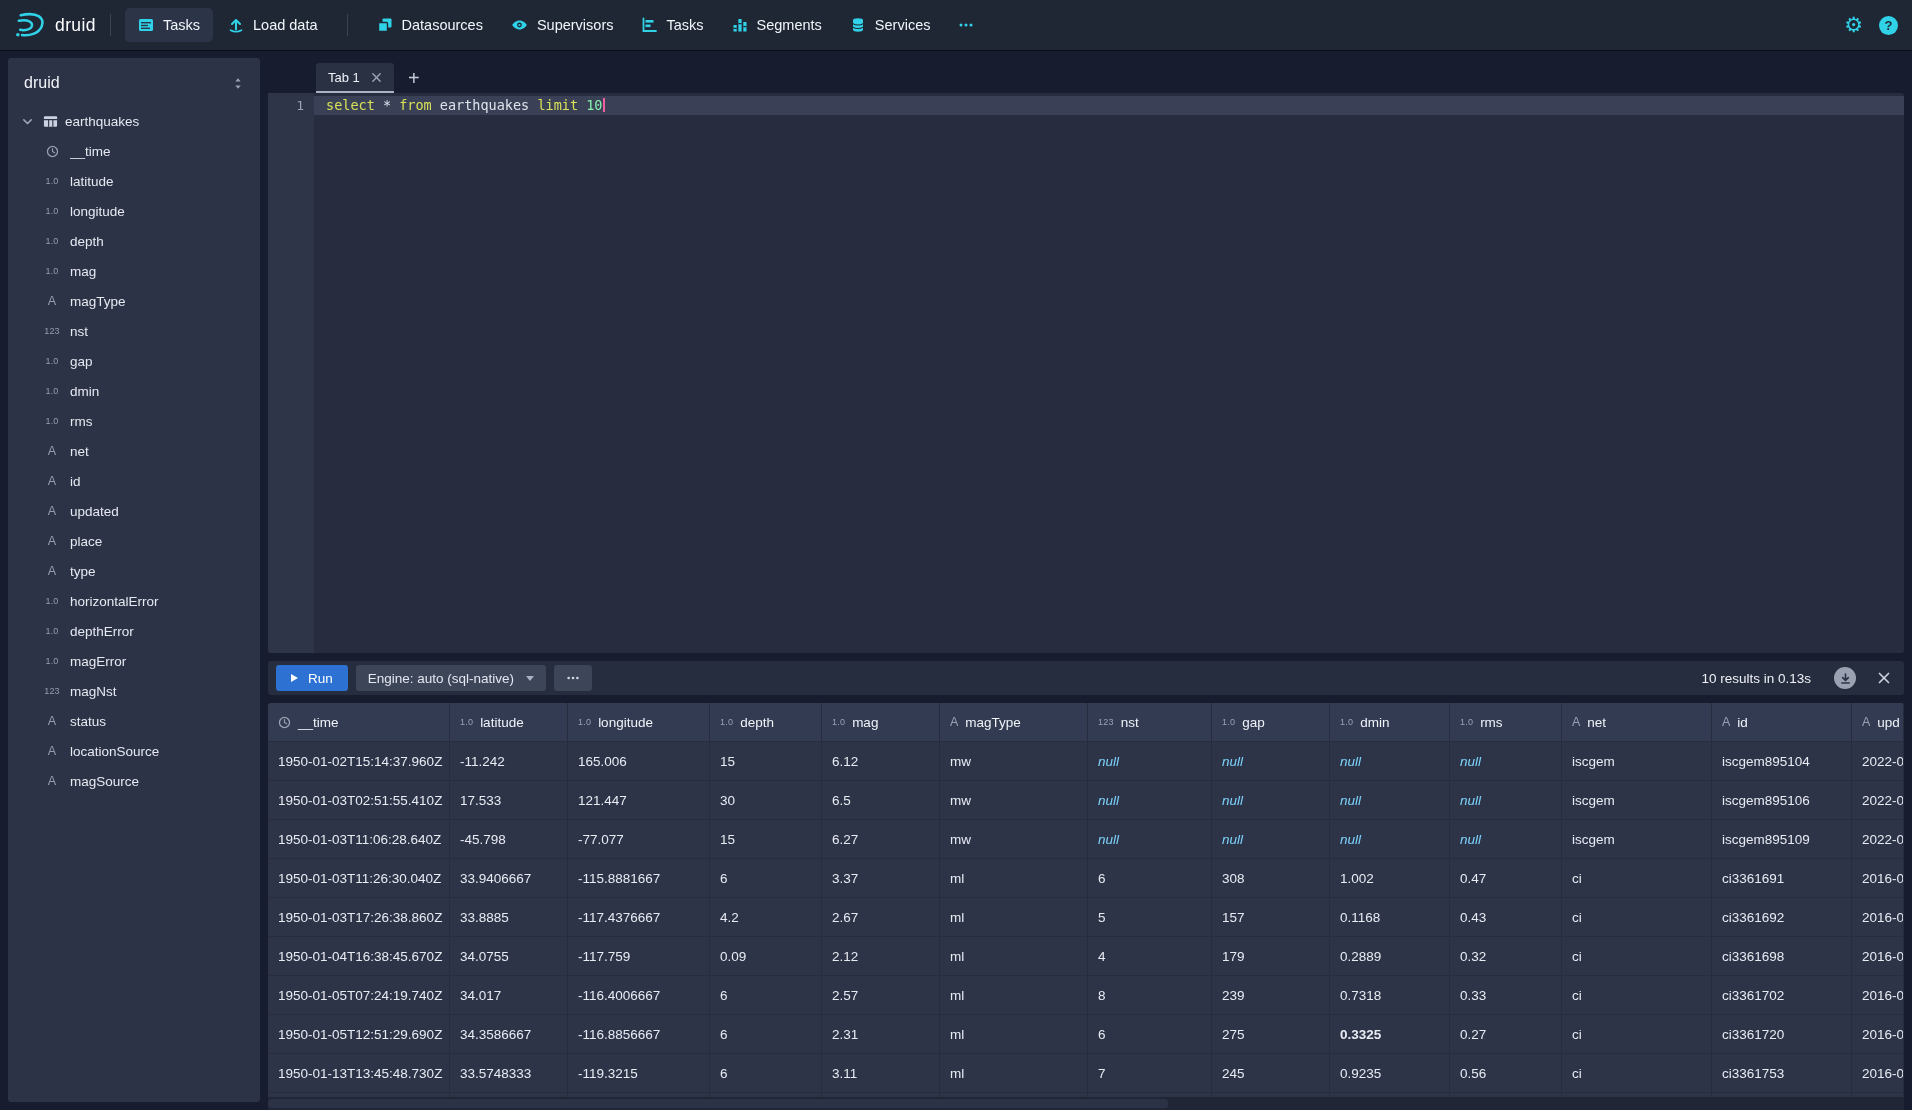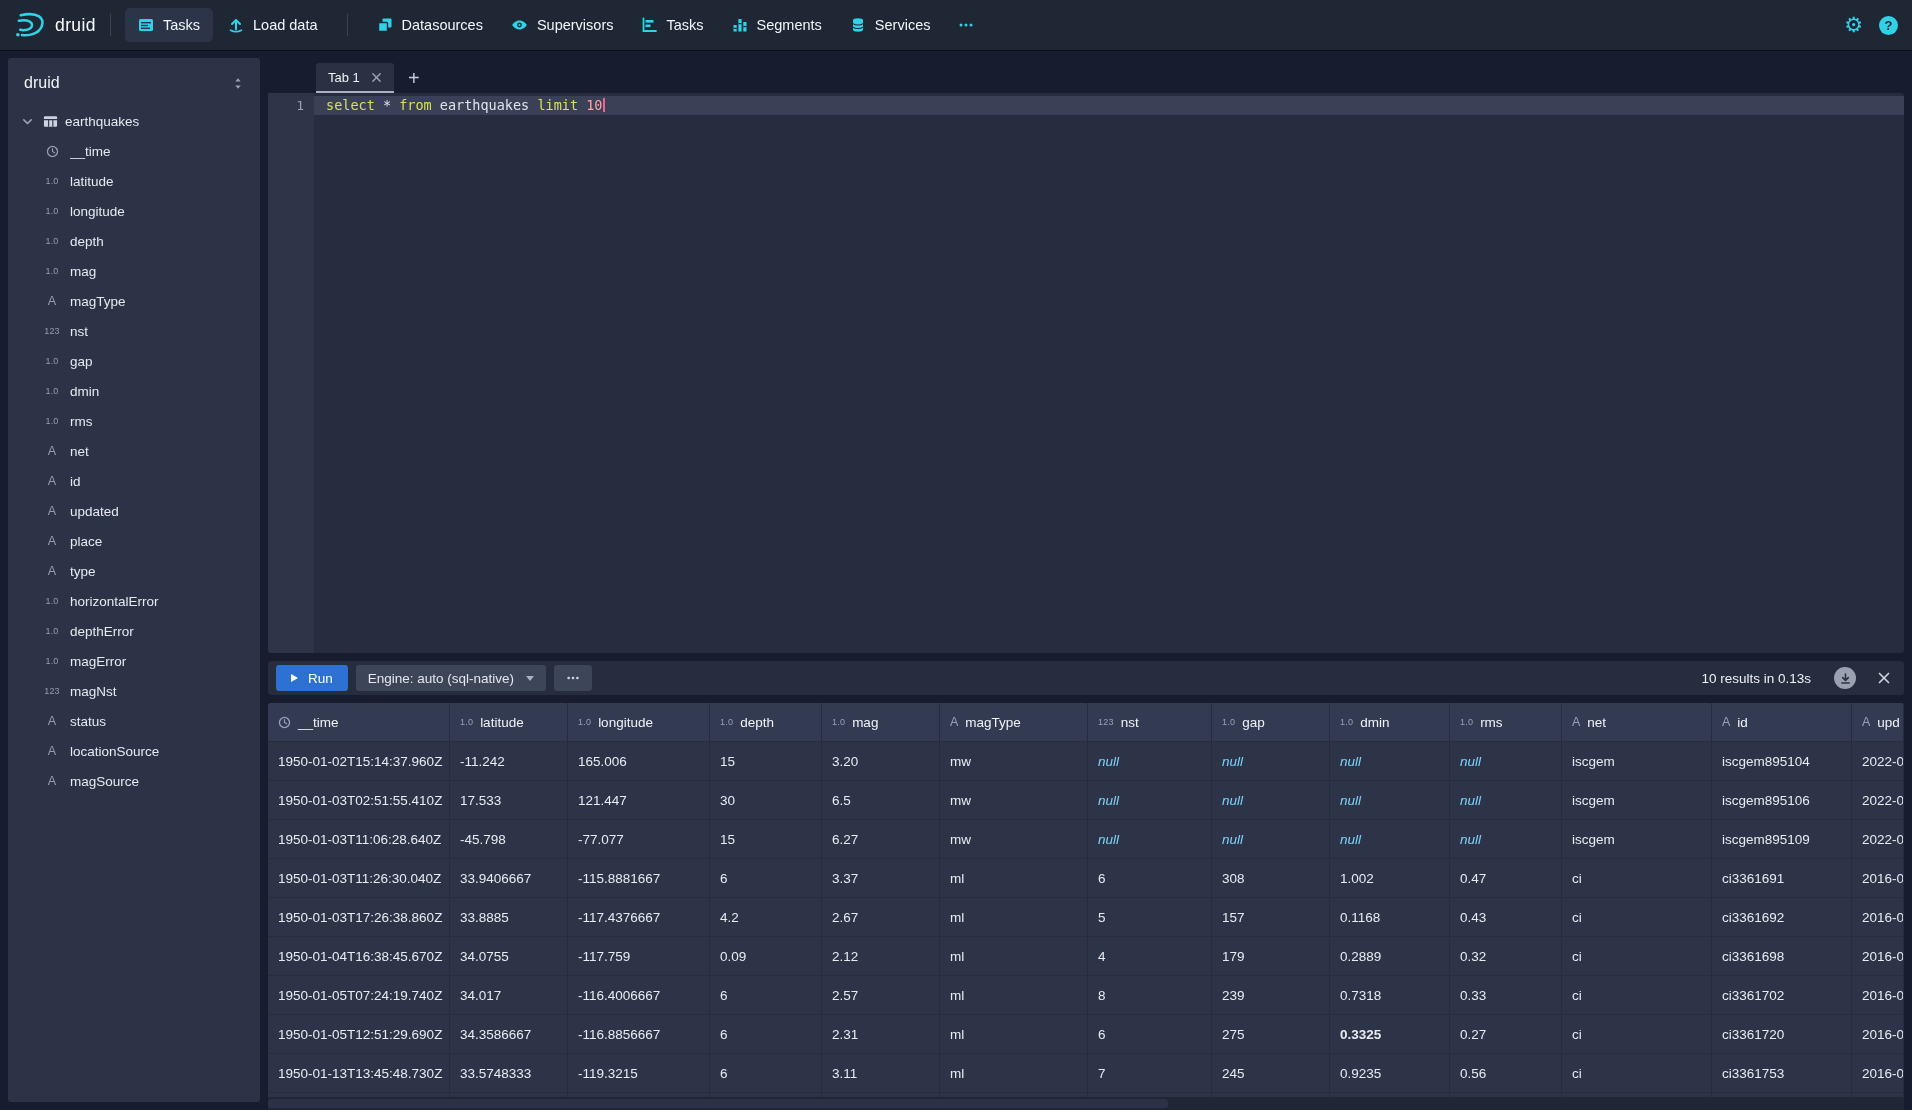--- a/index.html
+++ b/index.html
@@ -50,21 +50,21 @@
   .tab-add { height:30px; width:36px; display:flex; align-items:center; justify-content:center;
     color:#c6ccd8; font-size:20px; cursor:pointer; }
   .editor { height:560px; background:#272d3f; border-radius:0 3px 3px 3px; display:flex; overflow:hidden; }
   .gutter { width:46px; background:#2e3548; color:#99a1b4; font-family:"DejaVu Sans Mono", monospace;
     font-size:13px; text-align:right; padding-top:3px; flex:none; }
   .line-no { padding-right:10px; height:19px; line-height:19px; }
   .code-area { flex:1; padding-top:3px; cursor:text; }
   .code-line { height:19px; line-height:19px; background:#3a4156; font-family:"DejaVu Sans Mono", monospace;
     font-size:13.5px; white-space:pre; padding-left:12px; color:#dfe3ea; }
   .tok-keyword { color:#d8e157; }
-  .tok-number  { color:#fca5a5; }
+  .tok-number  { color:#86efac; }
   .tok-plain, .tok-operator { color:#dfe3ea; }
   .cursor { display:inline-block; width:2px; height:14px; background:#f0609f; vertical-align:-2px; margin-left:1px; }
   
   .run-bar { margin-top:8px; height:34px; background:#262d3e; border-radius:3px;
     display:flex; align-items:center; padding:0 8px; gap:8px; }
   .btn-run { height:26px; background:#2d72d2; border-radius:3px; color:#fff; font-size:13.5px;
     display:flex; align-items:center; gap:10px; padding:0 15px; cursor:pointer; }
   .play { width:0; height:0; border-left:7px solid #fff; border-top:4.5px solid transparent;
     border-bottom:4.5px solid transparent; }
   .btn-engine { height:26px; background:#3d4558; border-radius:3px; color:#e3e7f0; font-size:13.5px;
@@ -432,21 +432,21 @@
           <span class="ticon tstr">A</span>
           <span>upd</span>
         </div>
       </div>
     <div id="tbody">
         <div class="tr">
           <div class="td" style="width: 182px;">1950-01-02T15:14:37.960Z</div>
           <div class="td" style="width: 118px;">-11.242</div>
           <div class="td" style="width: 142px;">165.006</div>
           <div class="td" style="width: 112px;">15</div>
-          <div class="td" style="width: 118px;">3.20</div>
+          <div class="td" style="width: 118px;">6.12</div>
           <div class="td" style="width: 148px;">mw</div>
           <div class="td null" style="width: 124px;">null</div>
           <div class="td null" style="width: 118px;">null</div>
           <div class="td null" style="width: 120px;">null</div>
           <div class="td null" style="width: 112px;">null</div>
           <div class="td" style="width: 150px;">iscgem</div>
           <div class="td" style="width: 140px;">iscgem895104</div>
           <div class="td" style="width: 52px;">2022-0</div>
         </div>
         <div class="tr">

